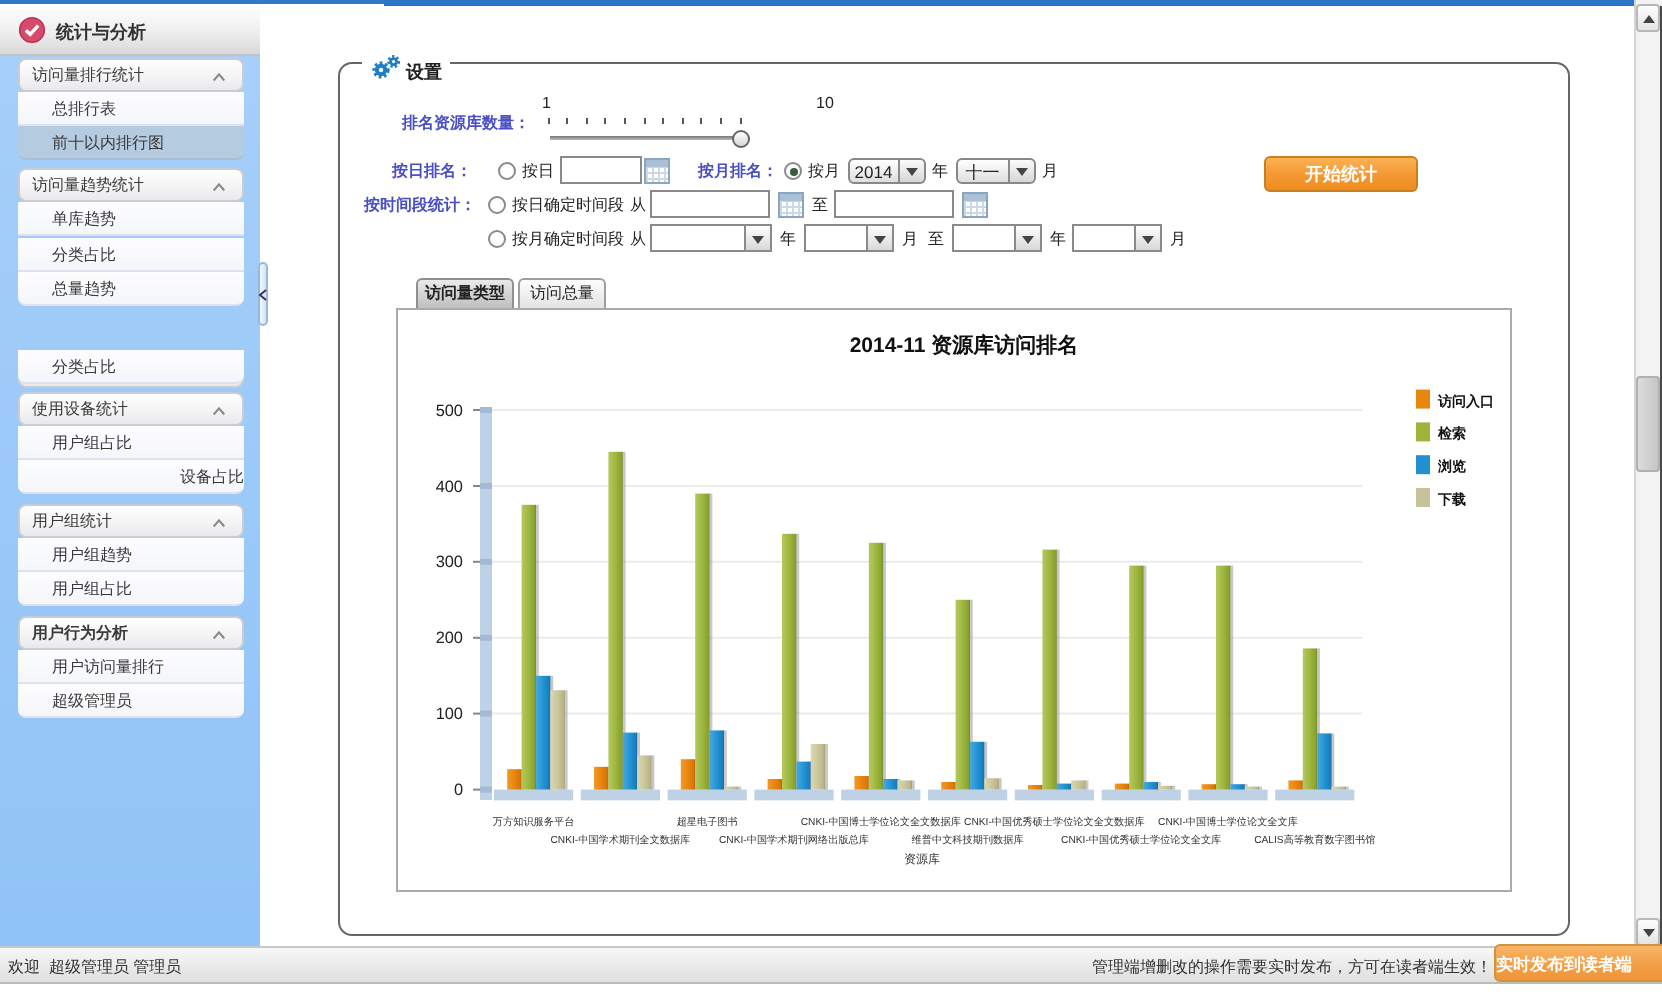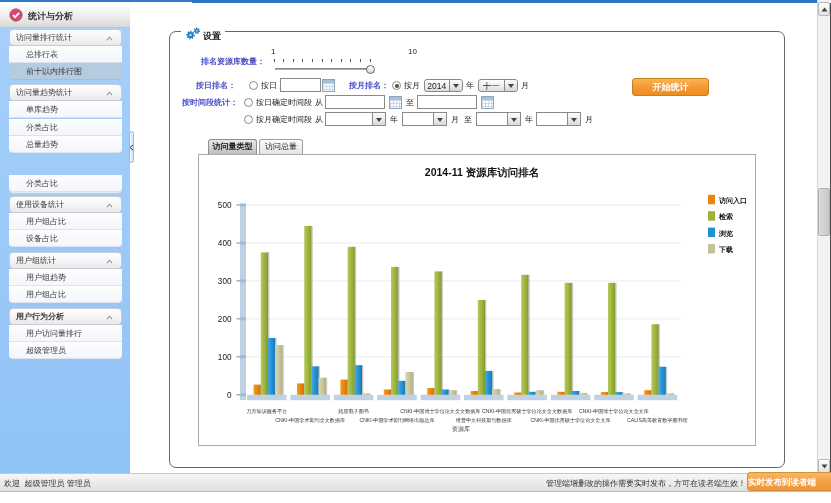--- a/index.html
+++ b/index.html
@@ -52,21 +52,21 @@
 <div class="abs menuitem" style="top:118.60000000000001px;">分类占比</div>
 <div class="abs menuitem" style="top:135.8px;border-radius:0 0 4px 4px;">总量趋势</div>
 <div class="abs menuhead" style="top:157.5px;margin-top:19px;">访问量占比统计<svg class="chev" viewBox="0 0 8 8">
       <path d="M1 6 L4 2.5 L7 6" stroke="#8a8a8a" stroke-width="1.2" fill="none"></path>
     </svg></div>
 <div class="abs menuitem" style="top:174.5px;border-radius:0 0 4px 4px;">分类占比</div>
 <div class="abs menuhead" style="top:196.2px;">使用设备统计<svg class="chev" viewBox="0 0 8 8">
       <path d="M1 6 L4 2.5 L7 6" stroke="#8a8a8a" stroke-width="1.2" fill="none"></path>
     </svg></div>
 <div class="abs menuitem" style="top:213.2px;">用户组占比</div>
-<div class="abs menuitem" style="top:230.39999999999998px;border-radius:0 0 4px 4px;">设备占比</div>
+<div class="abs menuitem" style="top:230.39999999999998px;border-radius:0 0 4px 4px;text-align:right;">设备占比</div>
 <div class="abs menuhead" style="top:252.09999999999997px;">用户组统计<svg class="chev" viewBox="0 0 8 8">
       <path d="M1 6 L4 2.5 L7 6" stroke="#8a8a8a" stroke-width="1.2" fill="none"></path>
     </svg></div>
 <div class="abs menuitem" style="top:269.09999999999997px;">用户组趋势</div>
 <div class="abs menuitem" style="top:286.29999999999995px;border-radius:0 0 4px 4px;">用户组占比</div>
 <div class="abs menuhead" style="top:307.99999999999994px;font-weight:bold;">用户行为分析<svg class="chev" viewBox="0 0 8 8">
       <path d="M1 6 L4 2.5 L7 6" stroke="#8a8a8a" stroke-width="1.2" fill="none"></path>
     </svg></div>
 <div class="abs menuitem" style="top:324.99999999999994px;">用户访问量排行</div>
 <div class="abs menuitem" style="top:342.19999999999993px;border-radius:0 0 4px 4px;">超级管理员</div>

